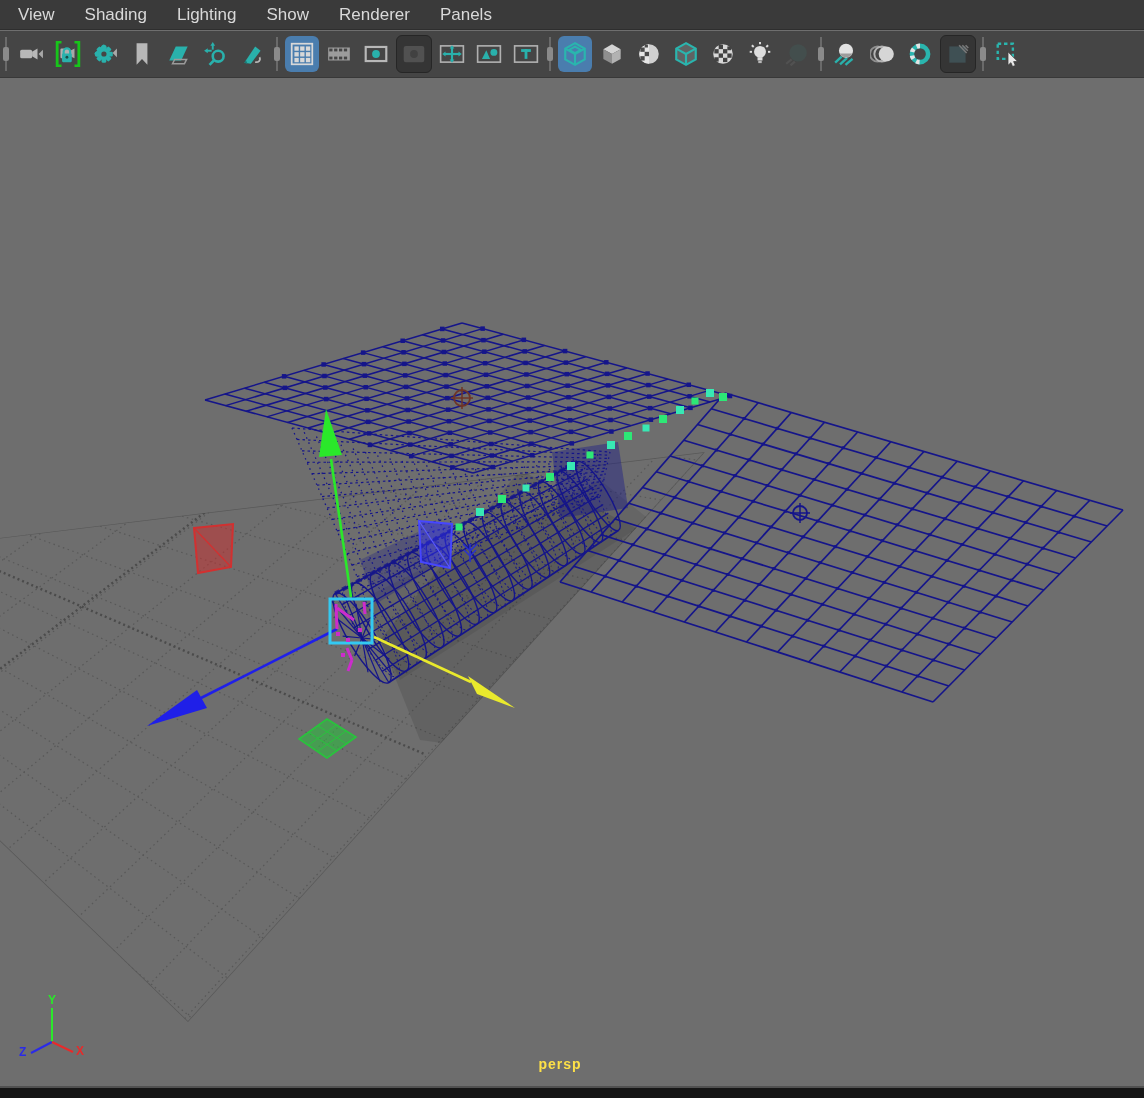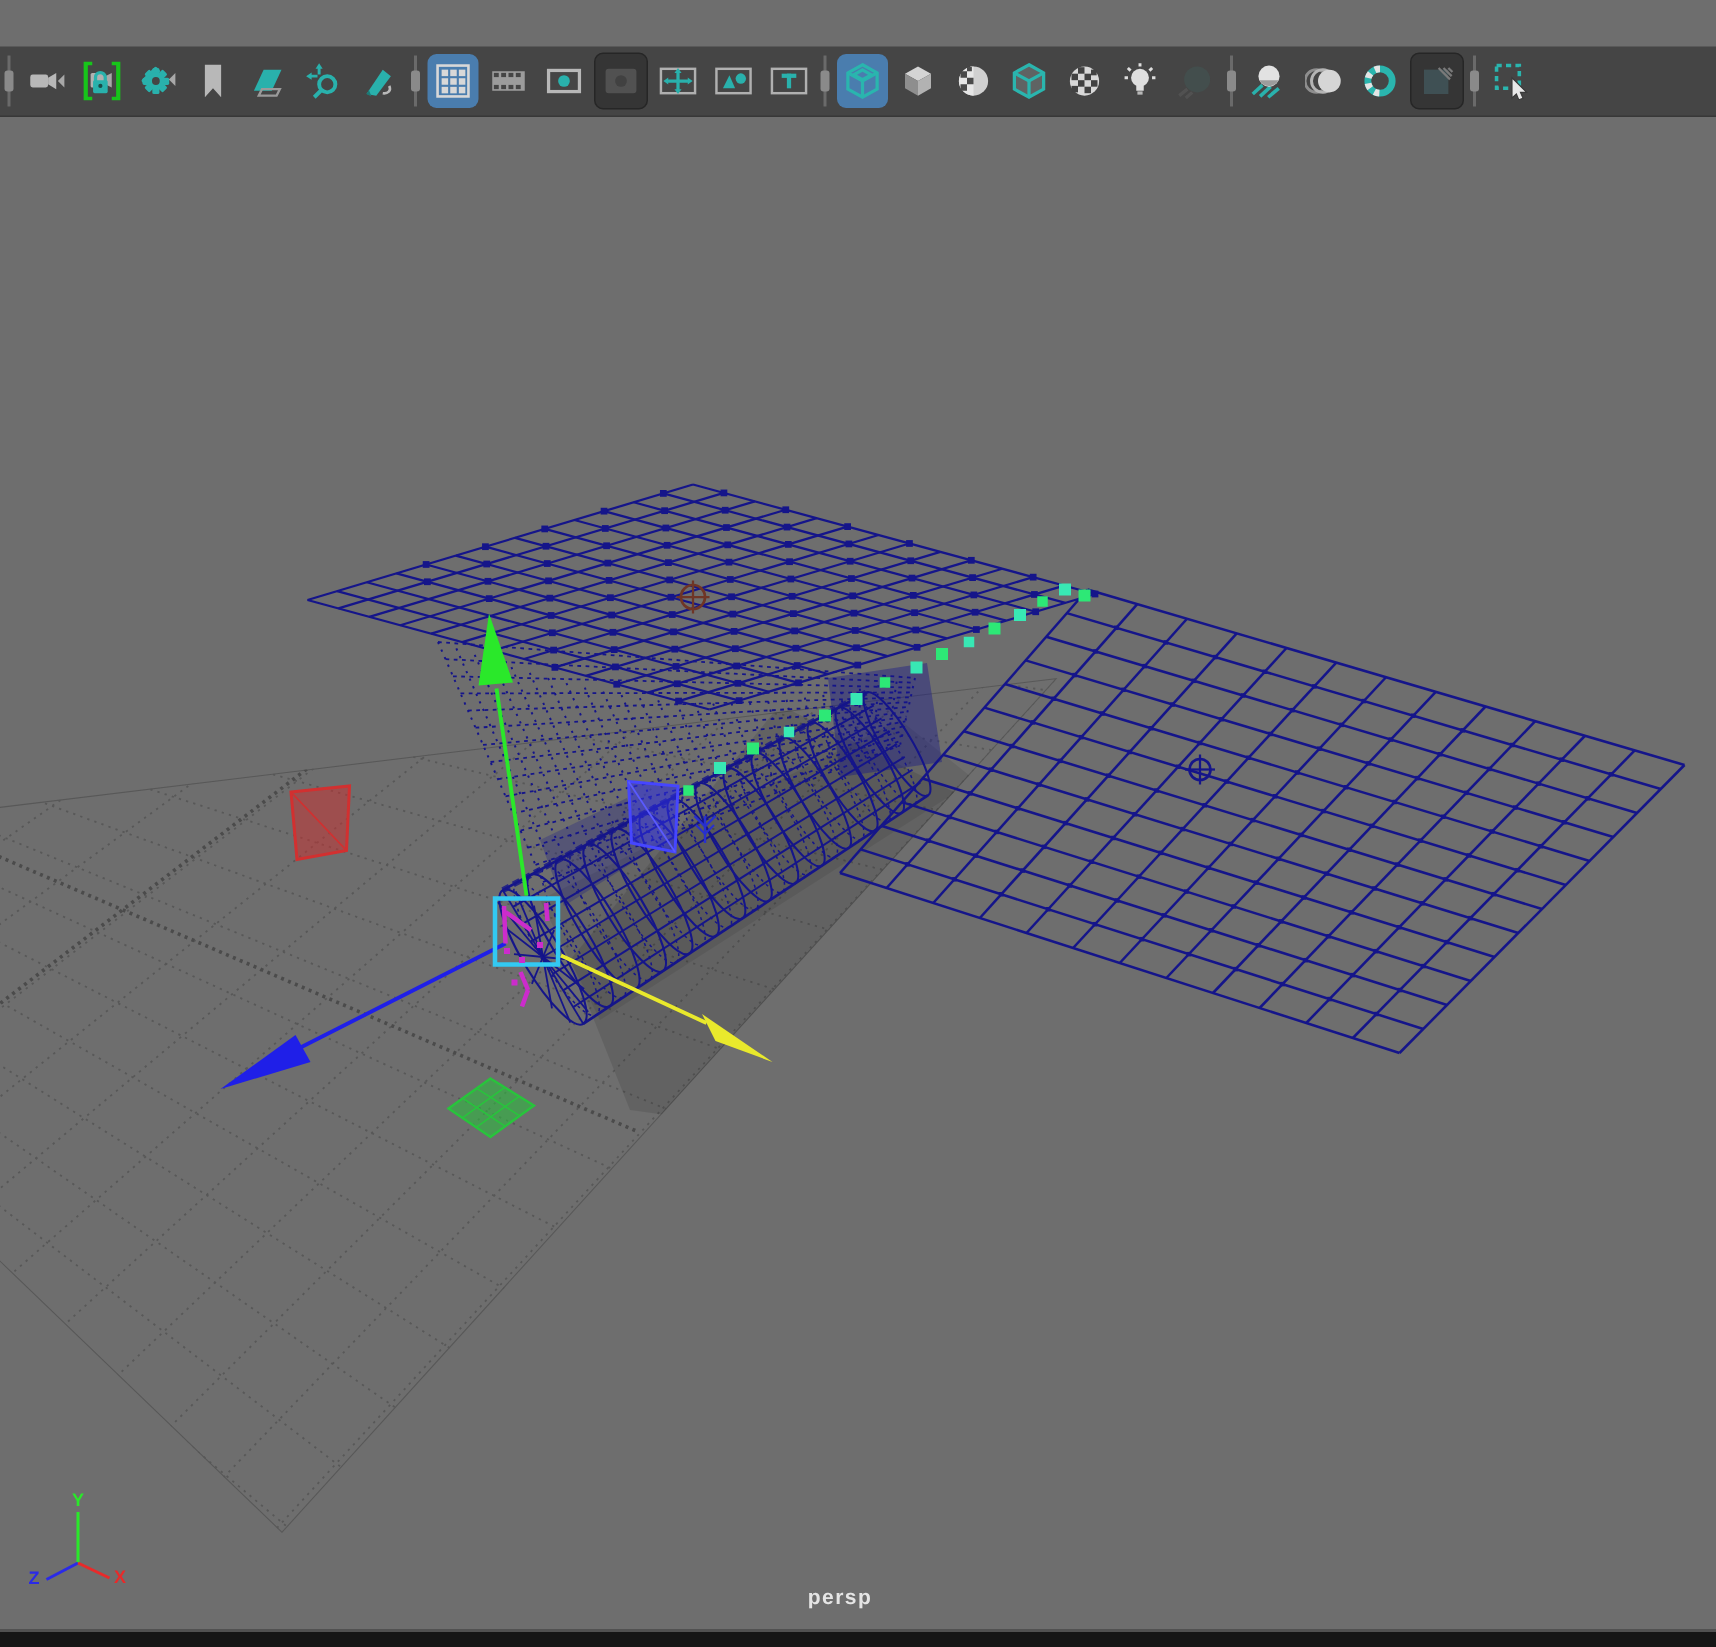--- a/index.html
+++ b/index.html
@@ -20,21 +20,21 @@
   .tb-item.active{background:#4a7dae;}
   .tb-item.pressed{background:#353535;border:1px solid #262626;width:36px;height:38px;box-sizing:border-box;}
   .tb-item.disabled{opacity:.8;}
   .tb-sep{width:9px;height:38px;position:relative;flex:0 0 auto;}
   .tb-sep:before{content:"";position:absolute;left:3px;top:2px;width:2px;height:34px;background:#6a6a6a;}
   .tb-sep:after{content:"";position:absolute;left:1px;top:12px;width:6px;height:14px;background:#8a8a8a;border-radius:2px;}
   
   #viewport{position:absolute;left:0;top:78px;width:1144px;height:1008px;background:#6e6e6e;}
   #scene{position:absolute;left:0;top:0;}
   #persp-label{position:absolute;left:500px;top:978px;width:120px;text-align:center;
-               color:#e5e5e5;font-size:14px;font-weight:bold;letter-spacing:1px;}
+               color:#fde047;font-size:14px;font-weight:bold;letter-spacing:1px;}
   #bottombar{position:absolute;left:0;top:1086px;width:1144px;height:12px;
              background:#161616;border-top:2px solid #515151;box-sizing:border-box;}
   #symlib{position:absolute;width:0;height:0;overflow:hidden;}
 </style>
 </head>
 <body>
 <div id="app">
 
 <svg id="symlib" xmlns="http://www.w3.org/2000/svg">
 <defs>
@@ -229,20 +229,28 @@
             <line x1="19" y1="4" x2="21.5" y2="6.5"></line>
           </g>
         </symbol>
 <symbol id="sym-isolate-select" viewBox="0 0 24 24">
           <rect x="2.5" y="2.5" width="14" height="14" fill="none" stroke="#2ab5ae" stroke-width="2.2" stroke-dasharray="3.2 2.6"></rect>
           <path d="M12 10 L21 19 L17.2 19 L18.8 22.6 L16.2 23.6 L14.7 20 L12 22.4 Z" fill="#e8e8e8" stroke="#3a3a3a" stroke-width="0.7"></path>
         </symbol>
 </defs>
 </svg>
 
+<div id="menubar">
+      <div class="menu-item">View</div>
+      <div class="menu-item">Shading</div>
+      <div class="menu-item">Lighting</div>
+      <div class="menu-item">Show</div>
+      <div class="menu-item">Renderer</div>
+      <div class="menu-item">Panels</div>
+    </div>
 <div id="toolbar">
       <div class="tb-sep"></div>
       <div class="tb-item">
         <svg viewBox="0 0 24 24">
           <use href="#sym-camera"></use>
         </svg>
       </div>
       <div class="tb-item">
         <svg viewBox="0 0 24 24">
           <use href="#sym-camera-lock"></use>

